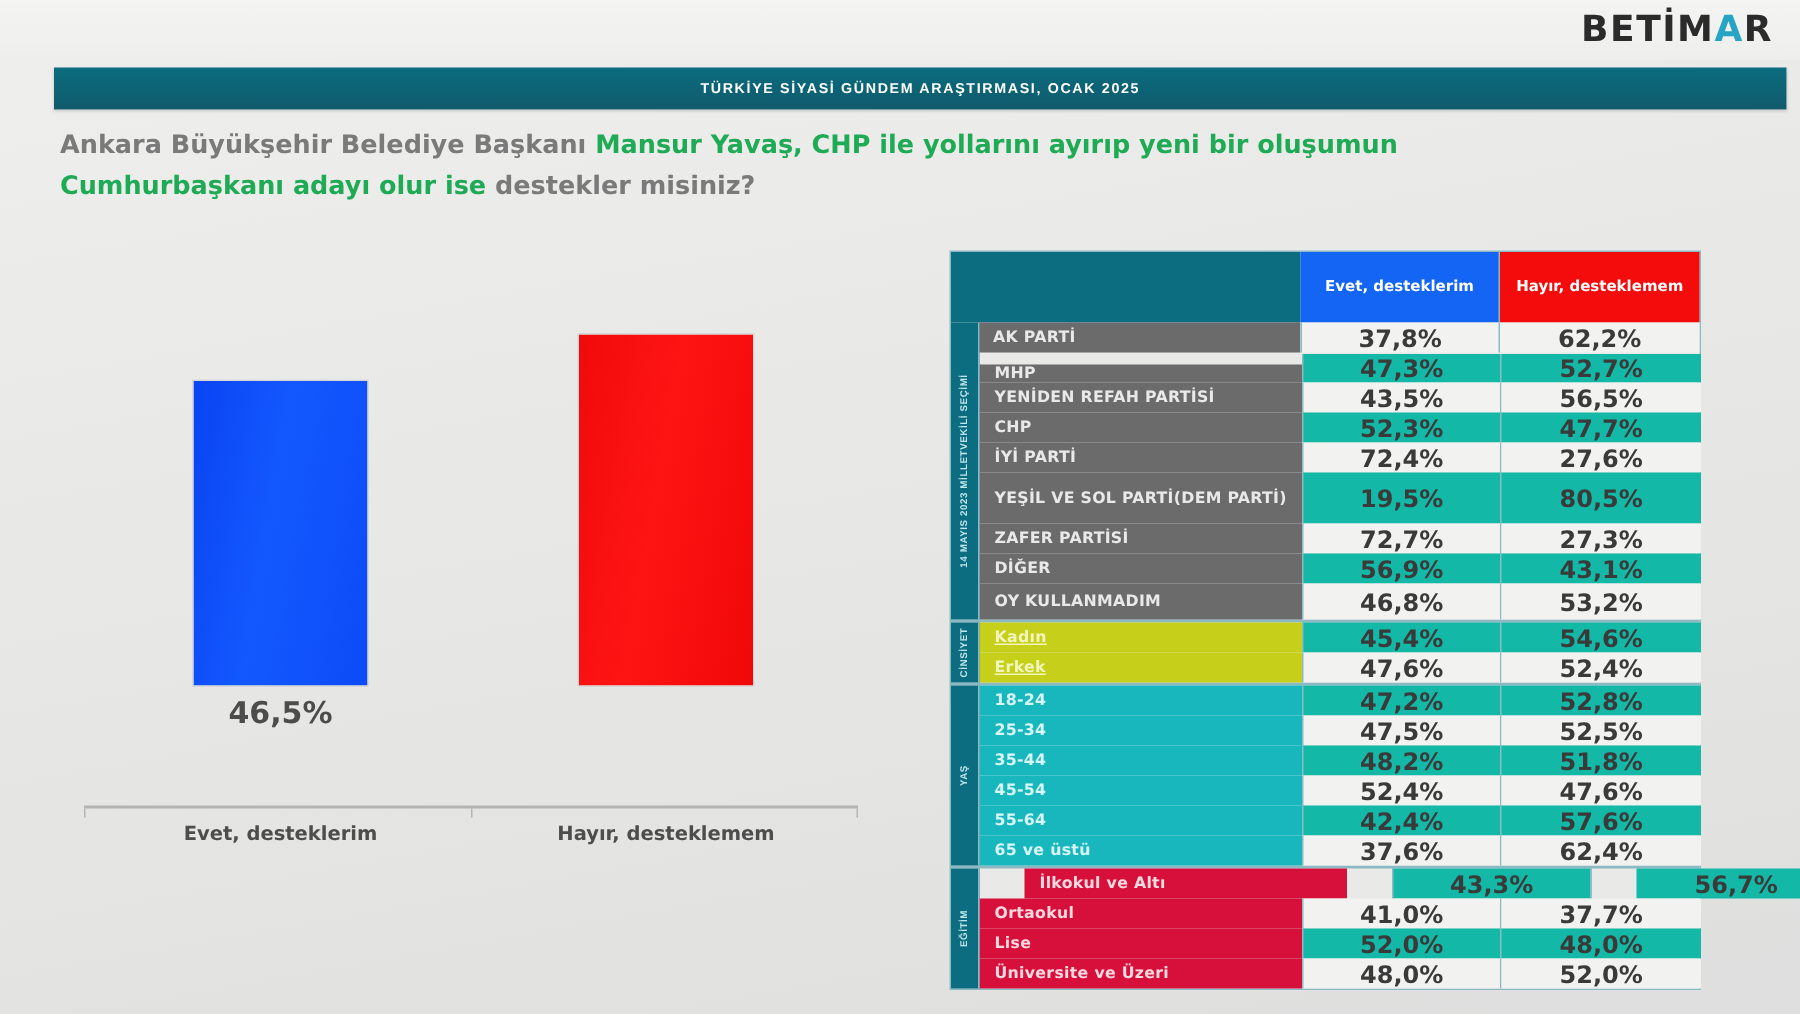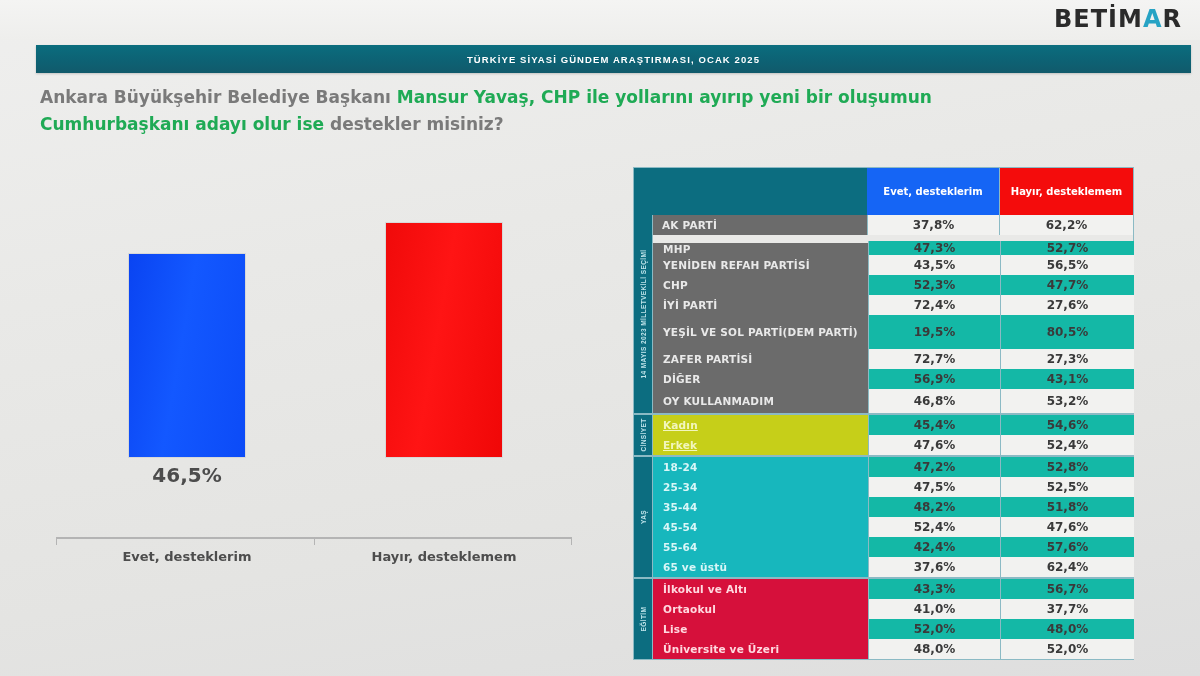--- a/index.html
+++ b/index.html
@@ -90,21 +90,21 @@
   
   #table {
     position: absolute; left: 633px; top: 167px; width: 501px;
     border: 1px solid #8bbac4;
     background: #e9e9e7;
   }
   .trow { display: flex; width: 100%; }
   .c-side  { width: 19px; flex: 0 0 19px; background: #0c6d80; border-right:1px solid #8bbac4; position: relative; }
   .c-name  { width: 215px; flex: 0 0 215px; display:flex; align-items:center; }
   .c-val   { width: 133px; flex: 0 0 133px; text-align: center;
-             font-size: 12px; font-weight: bold; color: #3a3a3a;
+             font-size: 16px; font-weight: bold; color: #3a3a3a;
              display: flex; align-items: center; justify-content: center;
              font-family: "DejaVu Sans", sans-serif; }
   .c-val.first { border-right: 1px solid #8bbac4; border-left: 1px solid #8bbac4; }
 
   
   #thead { height: 47px; }
   #thead .c-hdr-blank { flex: 1 1 auto; background: #0c6d80; }
   .hdr-cell {
     width: 133px; flex: 0 0 133px;
     display: flex; align-items: center; justify-content: center;
@@ -332,21 +332,21 @@
           </div>
           <div class="c-val first">37,6%</div>
           <div class="c-val">62,4%</div>
         </div>
       </div>
       <div class="sect-divider"></div>
       <div style="position: relative;">
         <div class="c-side" style="position: absolute; left: 0px; top: 0px; height: 80px;">
           <span class="sect-label">EĞİTİM</span>
         </div>
-        <div class="trow sec-edu stripe-b" style="height: 20px;">
+        <div class="trow sec-edu stripe-b" style="height: 20px; gap: 30px;">
           <div class="c-side" style="background: transparent; border-right: none;"></div>
           <div class="c-name">
             <span class="name-txt">İlkokul ve Altı</span>
           </div>
           <div class="c-val first">43,3%</div>
           <div class="c-val">56,7%</div>
         </div>
         <div class="trow sec-edu stripe-a" style="height: 20px;">
           <div class="c-side" style="background: transparent; border-right: none;"></div>
           <div class="c-name">

